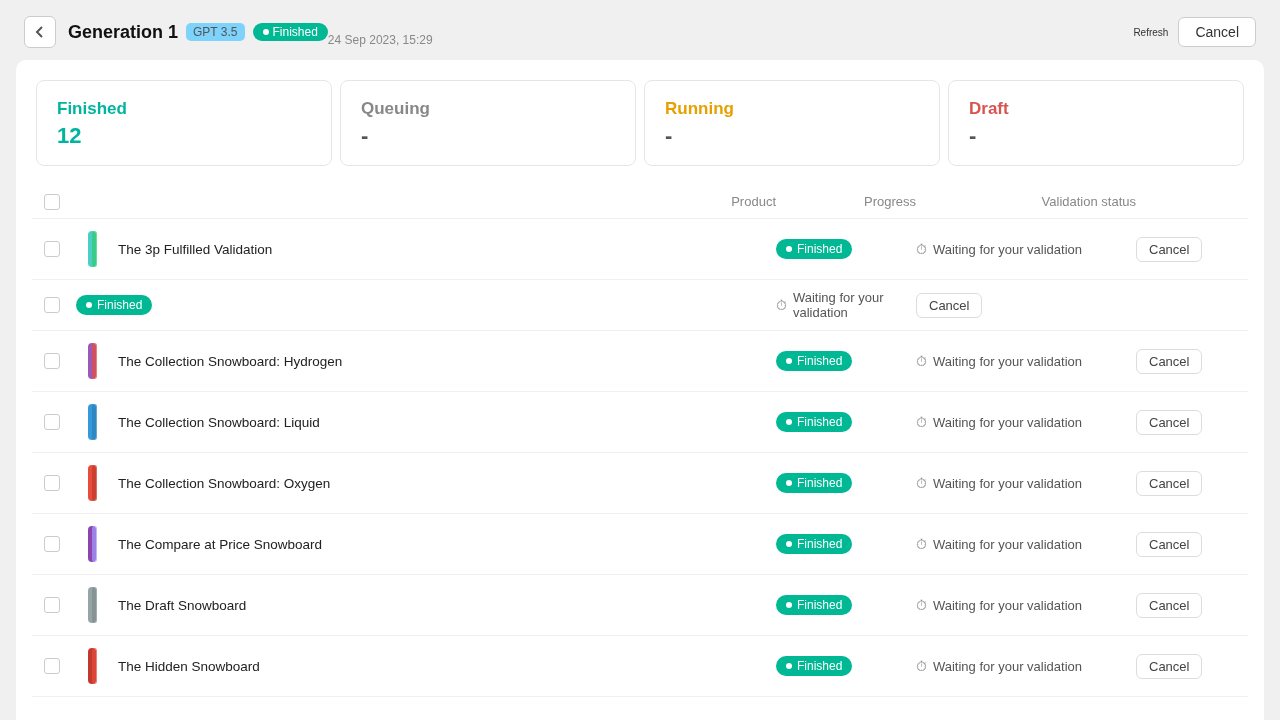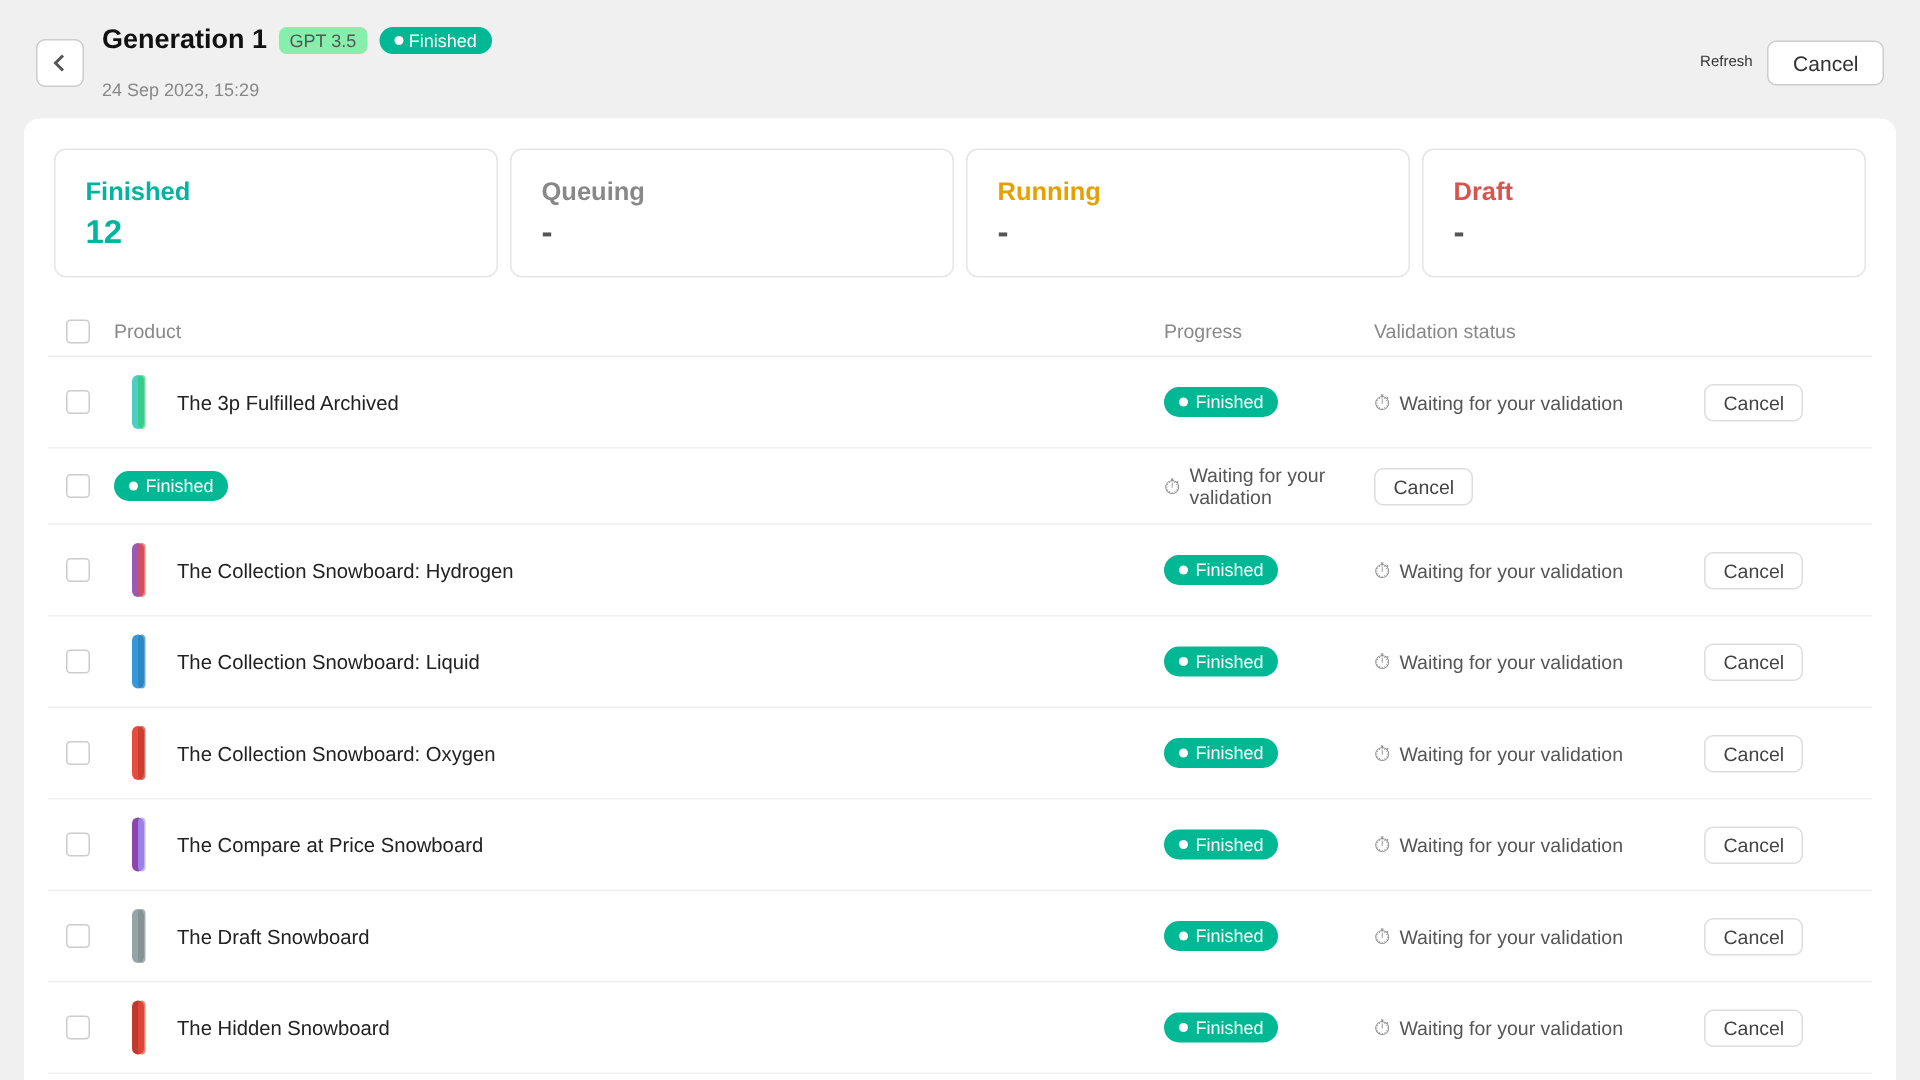--- a/index.html
+++ b/index.html
@@ -36,34 +36,34 @@
       align-items: center;
       justify-content: center;
       cursor: pointer;
     }
     .back-btn svg {
       width: 14px;
       height: 14px;
     }
     .header-title-group {
       display: flex;
-      flex-direction: column;
+      flex-direction: row;
     }
     .header-title-row {
       display: flex;
       align-items: center;
       gap: 8px;
     }
     .page-title {
       font-size: 18px;
       font-weight: 600;
       color: #111;
     }
     .gpt-badge {
-      background: #86efac;
+      background: #7dd3fc;
       border-radius: 5px;
       padding: 2px 7px;
       font-size: 12px;
       color: #555;
       font-weight: 500;
     }
     .finished-badge-header {
       background: #00b894;
       border-radius: 12px;
       padding: 2px 10px;
@@ -146,20 +146,21 @@
     .table-container {
       padding: 16px;
     }
     .table-header {
       display: grid;
       grid-template-columns: 32px 1fr 140px 220px 100px;
       padding: 8px 12px;
       border-bottom: 1.5px solid #eee;
       color: #888;
       font-size: 13px;
+      text-align: right;
     }
     .table-row {
       display: grid;
       grid-template-columns: 32px 1fr 140px 220px 100px;
       padding: 10px 12px;
       border-bottom: 1px solid #f0f0f0;
       align-items: center;
     }
     .table-row:last-child {
       border-bottom: none;
@@ -298,21 +299,21 @@
     <div>
       <div class="checkbox"></div>
     </div>
     <div class="product-cell">
       <div class="product-thumb">
         <svg viewBox="0 0 28 38" xmlns="http://www.w3.org/2000/svg">
           <rect x="10" y="1" width="8" height="36" rx="4" fill="#4ecdc4"></rect>
           <rect x="14" y="1" width="5" height="36" rx="3" fill="#2ecc71" opacity="0.7"></rect>
         </svg>
       </div>
-      <span class="product-name">The 3p Fulfilled Archived</span>
+      <span class="product-name">The 3p Fulfilled Validation</span>
     </div>
     <div>
       <span class="progress-badge">Finished</span>
     </div>
     <div class="validation-cell">
       <span class="clock-icon">⏱</span>
       <span>Waiting for your validation</span>
     </div>
     <div>
       <button class="cancel-btn">Cancel</button>

